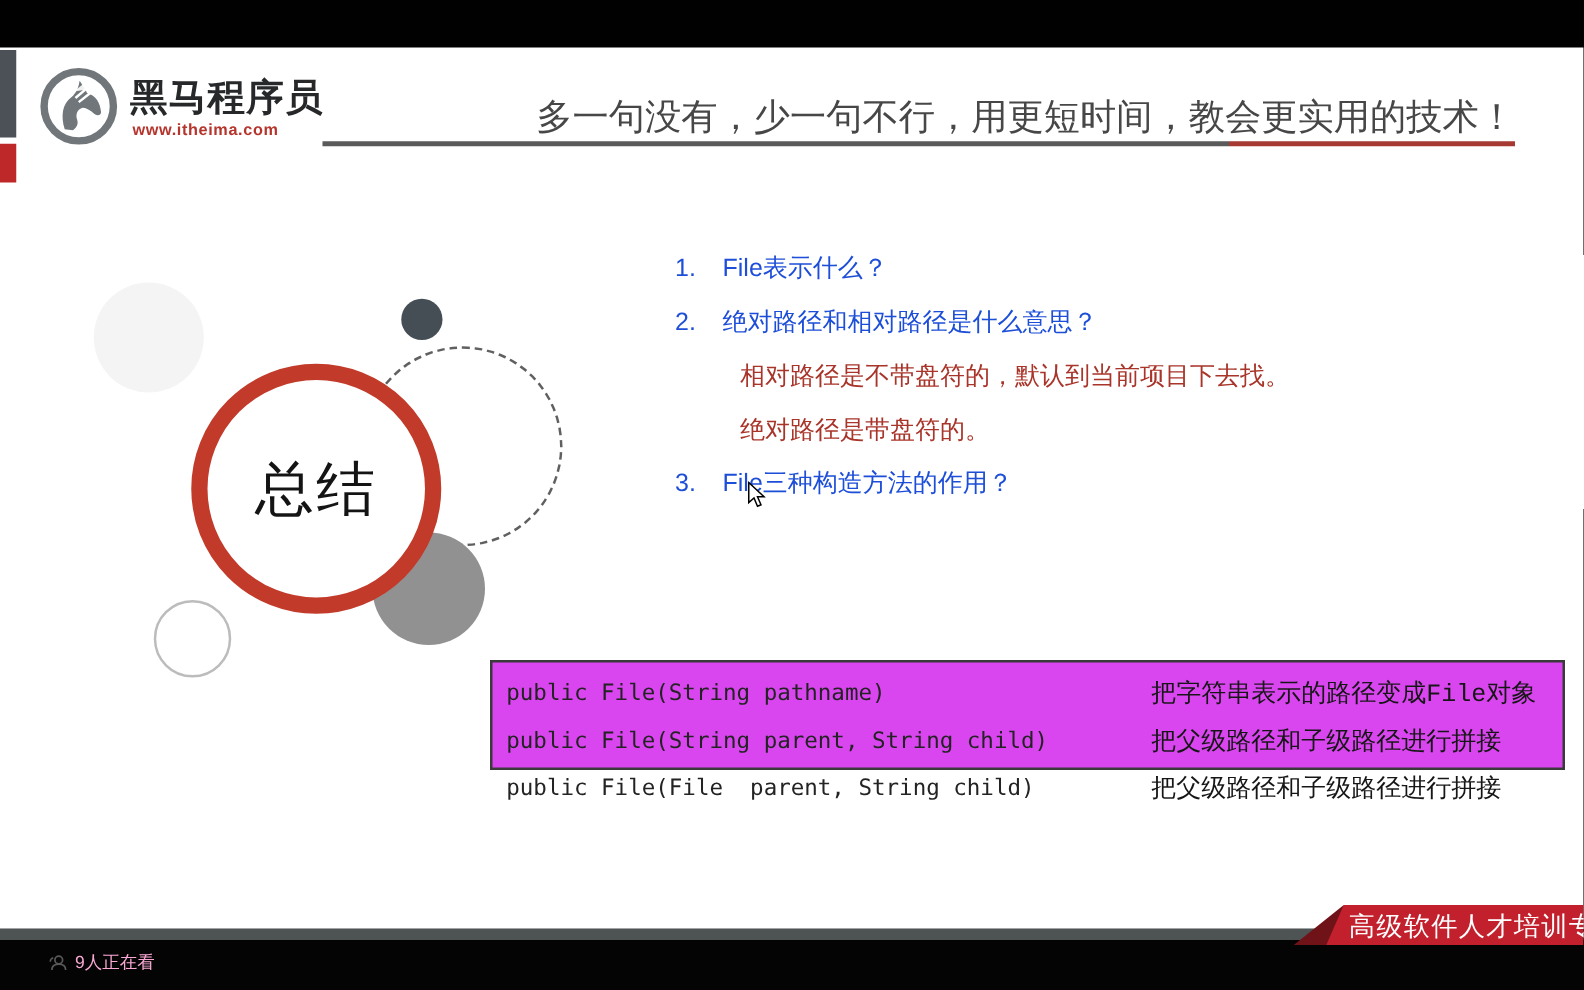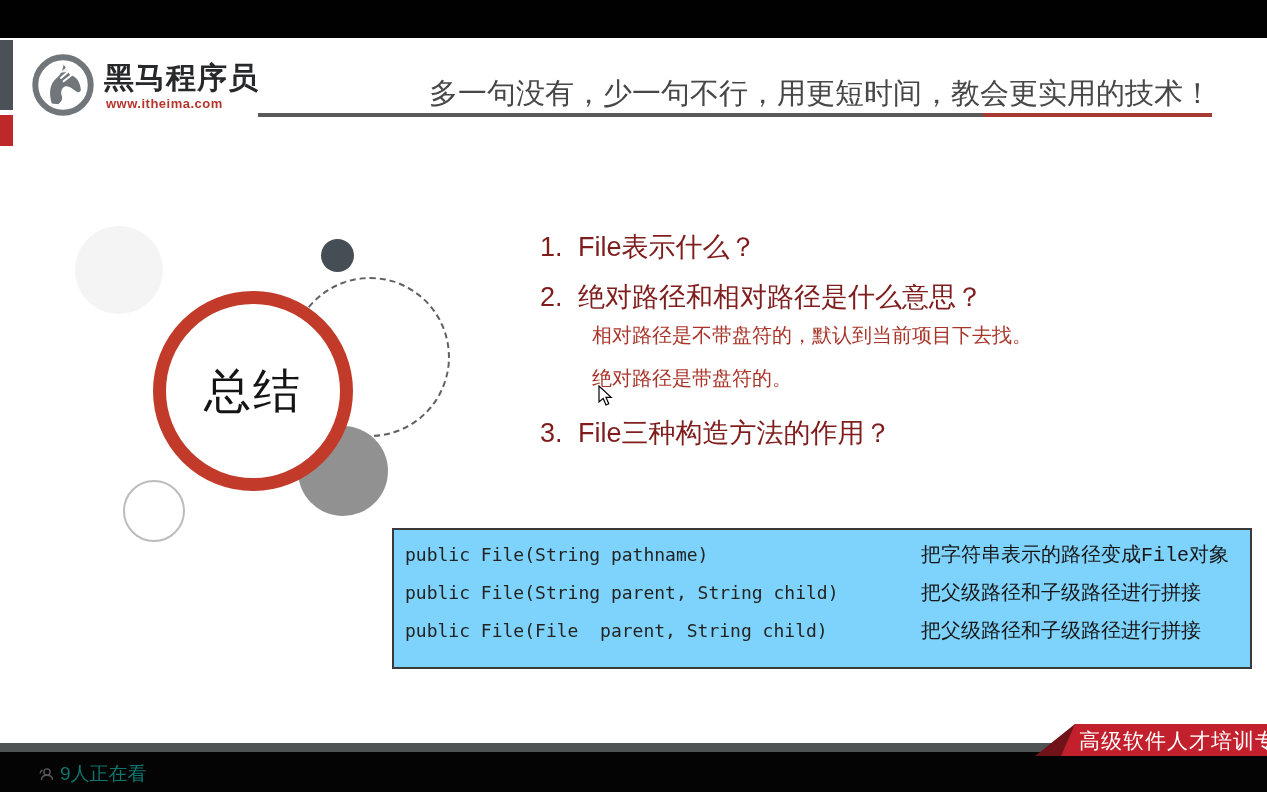--- a/index.html
+++ b/index.html
@@ -28,43 +28,43 @@
   .c-dot{left:321px;top:201px;width:33px;height:33px;background:#454e55;}
   .c-dashed{left:290px;top:239px;width:160px;height:160px;border:2px dashed #606060;background:transparent;box-sizing:border-box;}
   .c-gray{left:298px;top:388px;width:90px;height:90px;background:#919192;}
   .c-ring{left:153px;top:253px;width:200px;height:200px;background:#fff;border:13px solid #c23b2a;
           box-sizing:border-box;display:flex;align-items:center;justify-content:center;}
   .c-ring span{font-size:47px;color:#141414;letter-spacing:2px;}
   .c-white{left:123px;top:442px;width:62px;height:62px;background:#fff;border:2px solid #bcbcbc;box-sizing:border-box;}
   
   .qa{position:absolute;left:540px;top:163px;width:700px;}
   .qa .line{height:22px;margin-bottom:21px;white-space:nowrap;}
-  .qa .q{font-size:27px;color:#7f1d1d;margin-top:28px;}
+  .qa .q{font-size:20px;color:#1d4ed8;}
   .qa .q .num{display:inline-block;width:38px;}
   .qa .a{font-size:20px;color:#a9352a;padding-left:52px;}
   
-  .ctable{position:absolute;left:392px;top:490px;width:860px;height:141px;box-sizing:border-box;
-          background:#7dd3fc;border:2px solid #3a3a3a;padding-top:5px;}
+  .ctable{position:absolute;left:392px;top:490px;width:860px;height:88px;box-sizing:border-box;
+          background:#d946ef;border:2px solid #3a3a3a;padding-top:5px;}
   .ctable .row{height:38px;display:flex;align-items:center;}
   .ctable .code{flex:0 0 516px;padding-left:11px;font-family:"DejaVu Sans Mono",monospace;
                 font-size:18px;color:#232323;white-space:pre;}
   .ctable .desc{font-size:20px;color:#161616;white-space:nowrap;font-family:Liberation Mono, monospace;}
   
   .cursor{position:absolute;left:598px;top:347px;width:15px;height:21px;}
   
   .banner{position:absolute;left:1027px;top:720px;width:240px;height:38px;z-index:5;}
   .banner svg{position:absolute;left:0;top:0;}
   .banner-text{position:absolute;left:52px;right:2px;top:7px;text-align:center;color:#fff;
                font-size:21px;letter-spacing:1px;white-space:nowrap;font-family:"DejaVu Serif",serif;}
   .watermark{position:absolute;right:6px;top:690px;z-index:6;display:flex;align-items:flex-end;gap:8px;
              color:rgba(255,255,255,0.5);white-space:nowrap;}
   .watermark .wm-brand{font-size:25px;font-weight:bold;letter-spacing:3px;}
   .watermark .wm-platform{font-size:27px;font-weight:bold;font-style:italic;letter-spacing:1px;}
   .viewers{position:absolute;left:38px;top:761px;display:flex;align-items:center;gap:6px;
-           color:#0f766e;font-size:19px;}
+           color:#f9a8d4;font-size:14px;}
 </style>
 </head>
 <body>
 
 <div class="stage">
 
   <div class="topbar"></div>
 
   <div class="slide">
 

